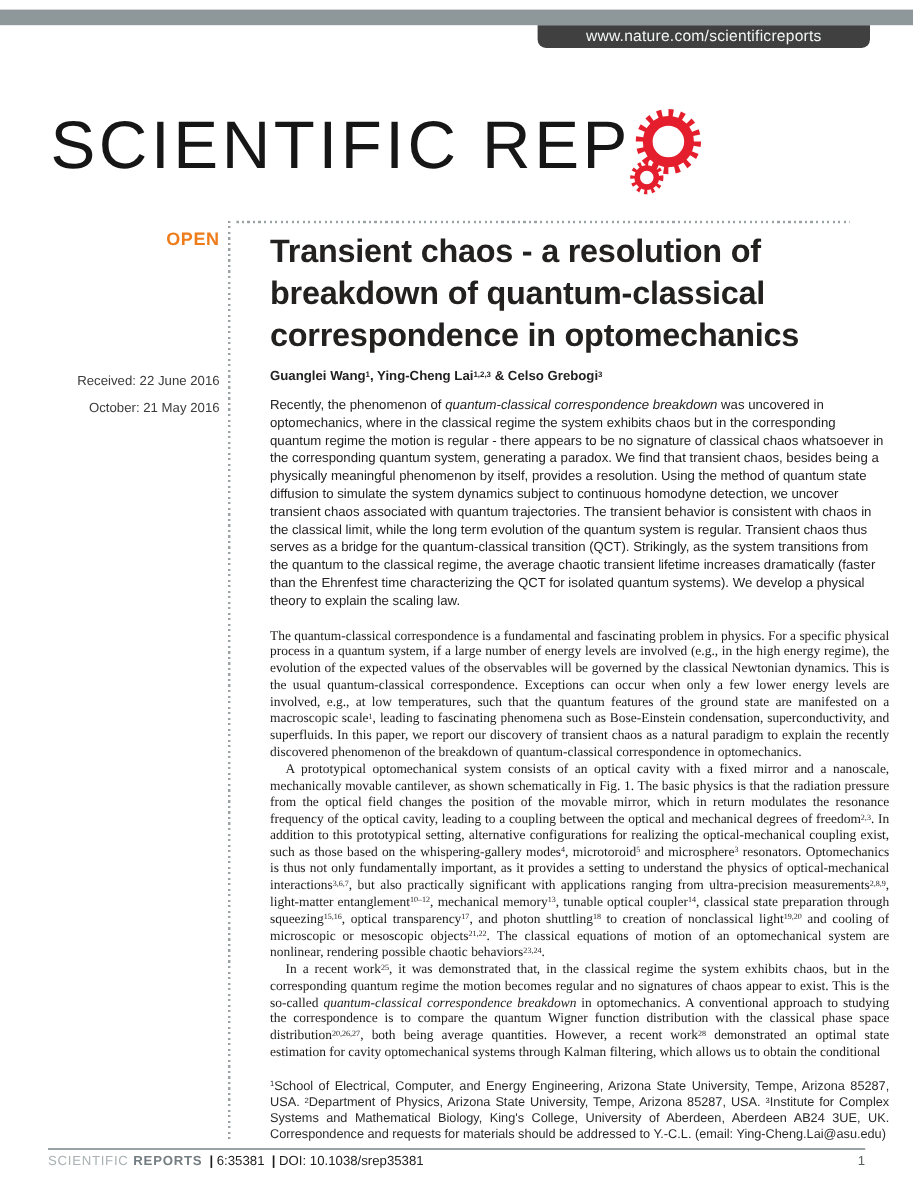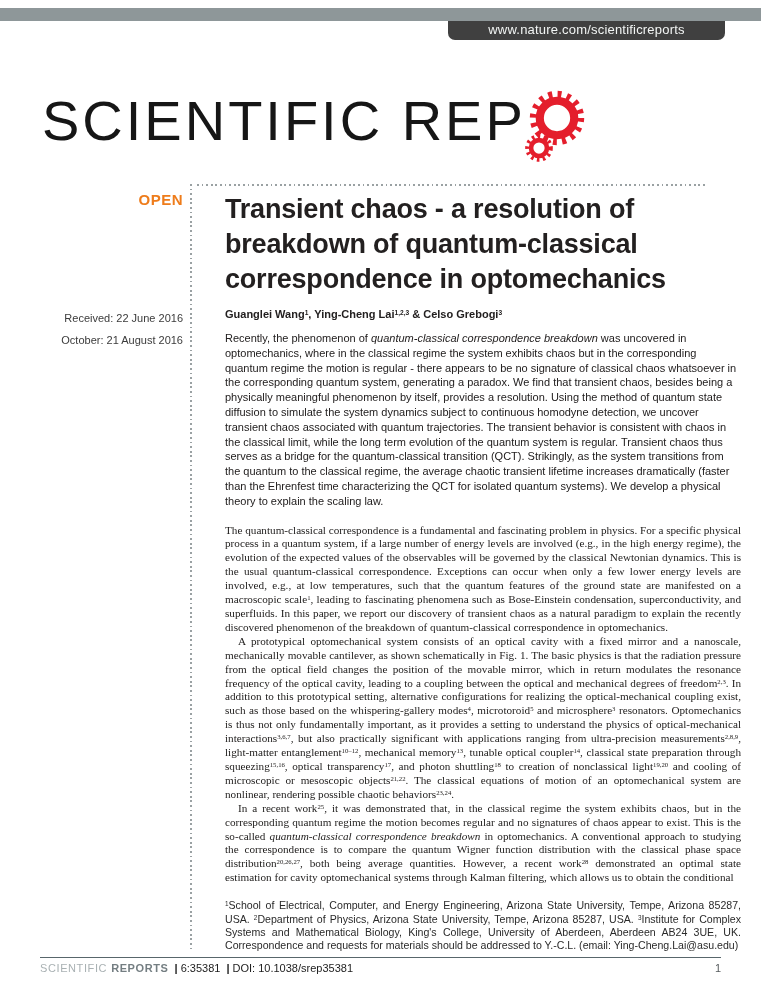--- a/index.html
+++ b/index.html
@@ -71,21 +71,21 @@
     </svg>
   </span>
 </div>
 
 <div class="h-dotted"></div>
 <div class="v-dotted"></div>
 
 <div class="open-label">OPEN</div>
 <div class="dates">
   <div><span>Received:</span> <span>22 June 2016</span></div>
-  <div><span>October:</span> <span>21 August 2016</span></div>
+  <div><span>October:</span> <span>21 May 2016</span></div>
 </div>
 
 <div class="main-col">
   <div class="paper-title">Transient chaos - a resolution of breakdown of quantum-classical correspondence in optomechanics</div>
   <div class="authors">Guanglei Wang<sup>1</sup>, Ying-Cheng Lai<sup>1,2,3</sup> &amp; Celso Grebogi<sup>3</sup></div>
   <div class="abstract">Recently, the phenomenon of <em>quantum-classical correspondence breakdown</em> was uncovered in optomechanics, where in the classical regime the system exhibits chaos but in the corresponding quantum regime the motion is regular - there appears to be no signature of classical chaos whatsoever in the corresponding quantum system, generating a paradox. We find that transient chaos, besides being a physically meaningful phenomenon by itself, provides a resolution. Using the method of quantum state diffusion to simulate the system dynamics subject to continuous homodyne detection, we uncover transient chaos associated with quantum trajectories. The transient behavior is consistent with chaos in the classical limit, while the long term evolution of the quantum system is regular. Transient chaos thus serves as a bridge for the quantum-classical transition (QCT). Strikingly, as the system transitions from the quantum to the classical regime, the average chaotic transient lifetime increases dramatically (faster than the Ehrenfest time characterizing the QCT for isolated quantum systems). We develop a physical theory to explain the scaling law.</div>
   <div class="body-text">
     <p>The quantum-classical correspondence is a fundamental and fascinating problem in physics. For a specific physical process in a quantum system, if a large number of energy levels are involved (e.g., in the high energy regime), the evolution of the expected values of the observables will be governed by the classical Newtonian dynamics. This is the usual quantum-classical correspondence. Exceptions can occur when only a few lower energy levels are involved, e.g., at low temperatures, such that the quantum features of the ground state are manifested on a macroscopic scale<sup>1</sup>, leading to fascinating phenomena such as Bose-Einstein condensation, superconductivity, and superfluids. In this paper, we report our discovery of transient chaos as a natural paradigm to explain the recently discovered phenomenon of the breakdown of quantum-classical correspondence in optomechanics.</p>
     <p class="indent">A prototypical optomechanical system consists of an optical cavity with a fixed mirror and a nanoscale, mechanically movable cantilever, as shown schematically in Fig. 1. The basic physics is that the radiation pressure from the optical field changes the position of the movable mirror, which in return modulates the resonance frequency of the optical cavity, leading to a coupling between the optical and mechanical degrees of freedom<sup>2,3</sup>. In addition to this prototypical setting, alternative configurations for realizing the optical-mechanical coupling exist, such as those based on the whispering-gallery modes<sup>4</sup>, microtoroid<sup>5</sup> and microsphere<sup>3</sup> resonators. Optomechanics is thus not only fundamentally important, as it provides a setting to understand the physics of optical-mechanical interactions<sup>3,6,7</sup>, but also practically significant with applications ranging from ultra-precision measurements<sup>2,8,9</sup>, light-matter entanglement<sup>10–12</sup>, mechanical memory<sup>13</sup>, tunable optical coupler<sup>14</sup>, classical state preparation through squeezing<sup>15,16</sup>, optical transparency<sup>17</sup>, and photon shuttling<sup>18</sup> to creation of nonclassical light<sup>19,20</sup> and cooling of microscopic or mesoscopic objects<sup>21,22</sup>. The classical equations of motion of an optomechanical system are nonlinear, rendering possible chaotic behaviors<sup>23,24</sup>.</p>
     <p class="indent">In a recent work<sup>25</sup>, it was demonstrated that, in the classical regime the system exhibits chaos, but in the corresponding quantum regime the motion becomes regular and no signatures of chaos appear to exist. This is the so-called <em>quantum-classical correspondence breakdown</em> in optomechanics. A conventional approach to studying the correspondence is to compare the quantum Wigner function distribution with the classical phase space distribution<sup>20,26,27</sup>, both being average quantities. However, a recent work<sup>28</sup> demonstrated an optimal state estimation for cavity optomechanical systems through Kalman filtering, which allows us to obtain the conditional</p>

